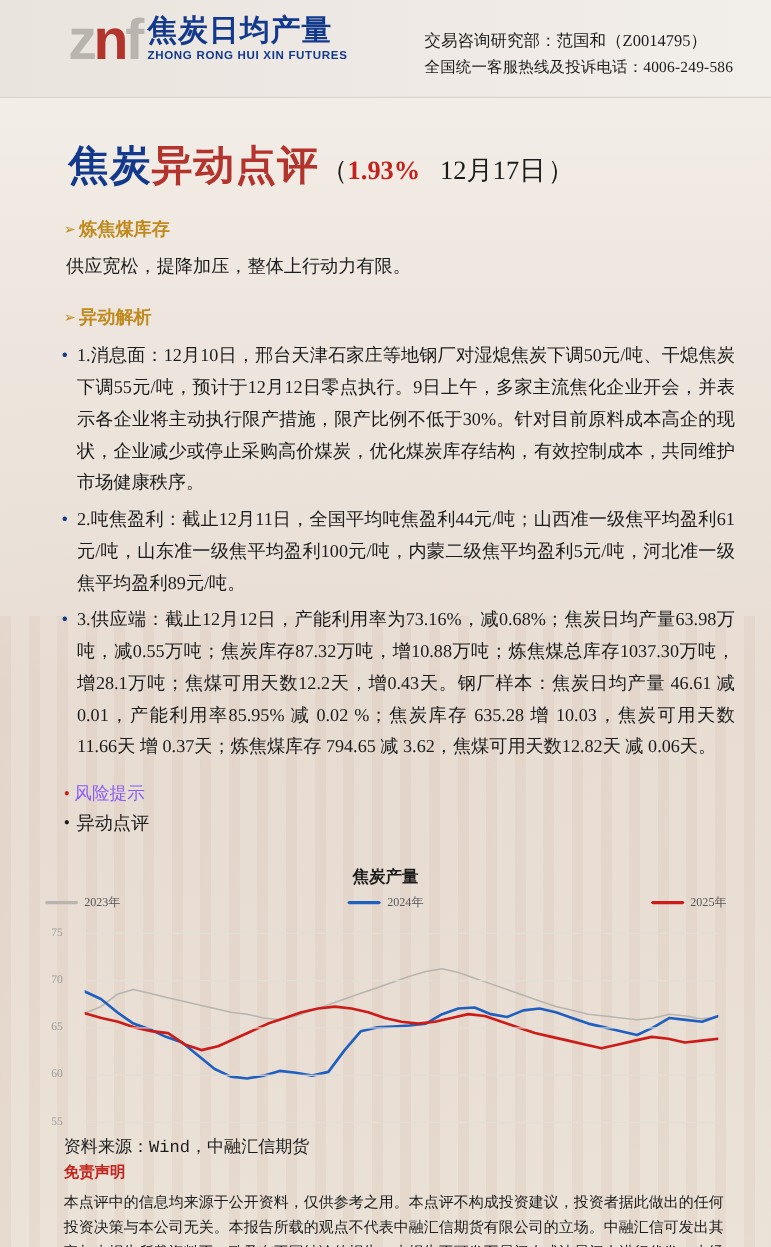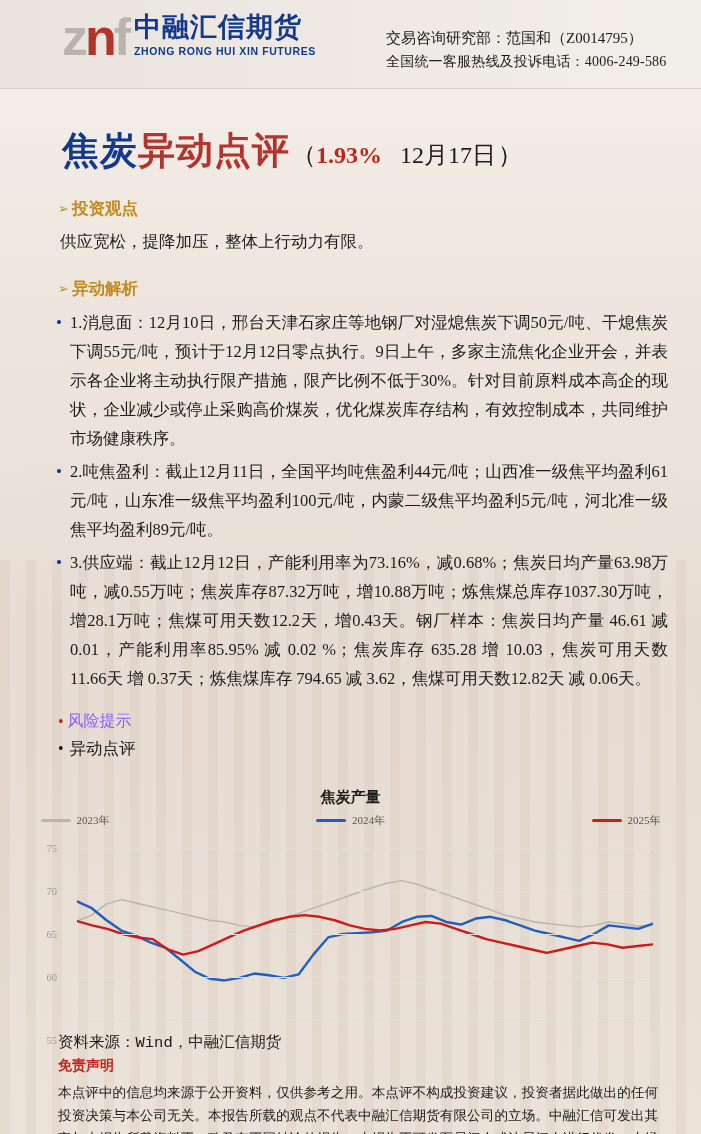--- a/index.html
+++ b/index.html
@@ -100,42 +100,42 @@
 
 <div class="bg-wash"></div>
 <div class="bg-stripes"></div>
 
 <div class="page">
 
   <div class="header">
     <div class="logo-wrap">
       <div class="logo-mark">z<span class="f">n</span>f</div>
       <div class="logo-txt">
-        <div class="logo-cn">中融汇信期货</div>
+        <div class="logo-cn">焦炭日均产量</div>
         <div class="logo-en">ZHONG RONG HUI XIN FUTURES</div>
       </div>
     </div>
     <div class="hdr-right">
       <div>交易咨询研究部：范国和（Z0014795）</div>
       <div class="line2">全国统一客服热线及投诉电话：4006-249-586</div>
     </div>
   </div>
 
   <div class="title-row">
     <span class="t-a">焦炭</span>
     <span class="t-b">异动点评</span>
     <span class="t-paren">（</span>
     <span class="t-pct">1.93%</span>
     <span class="t-date">12月17日</span>
     <span class="t-paren">）</span>
   </div>
 
   <div class="sec">
     <span class="arrow">➢</span>
-    <span class="sec-t">投资观点</span>
+    <span class="sec-t">炼焦煤库存</span>
   </div>
   <div class="para">供应宽松，提降加压，整体上行动力有限。</div>
 
   <div class="sec">
     <span class="arrow">➢</span>
     <span class="sec-t">异动解析</span>
   </div>
   <div class="bullets">
     <div class="b-item">
       <span class="b-dot">•</span>
@@ -176,21 +176,21 @@
         <span>2025年</span>
       </span>
     </div>
     <div class="plot" id="plot">
       <svg class="series" id="svg-series" viewBox="0 0 600 172" preserveAspectRatio="none">
           <polyline points="0.00,73.10 15.38,67.08 30.77,55.90 46.15,51.60 61.54,55.04 76.92,58.48 92.31,61.92 107.69,65.36 123.08,68.80 138.46,72.24 153.85,73.96 169.23,77.40 184.62,79.12 200.00,75.68 215.38,70.52 230.77,65.36 246.15,60.20 261.54,55.04 276.92,49.88 292.31,44.72 307.69,39.56 323.08,35.26 338.46,32.68 353.85,36.12 369.23,41.28 384.62,46.44 400.00,51.60 415.38,56.76 430.77,61.92 446.15,67.08 461.54,70.52 476.92,73.96 492.31,75.68 507.69,77.40 523.08,79.12 538.46,77.40 553.85,73.96 569.23,75.68 584.62,78.26 600.00,76.54" fill="none" stroke="#b9b4ae" stroke-width="1.4" stroke-linejoin="round" stroke-linecap="round" vector-effect="non-scaling-stroke"></polyline>
           <polyline points="0.00,53.32 15.38,60.20 30.77,72.24 46.15,82.56 61.54,87.72 76.92,94.60 92.31,99.76 107.69,111.80 123.08,123.84 138.46,130.72 153.85,132.44 169.23,129.86 184.62,125.56 200.00,127.28 215.38,129.86 230.77,126.42 246.15,106.64 261.54,89.44 276.92,86.00 292.31,85.14 307.69,84.28 323.08,82.56 338.46,73.96 353.85,68.80 369.23,67.94 384.62,73.96 400.00,76.54 415.38,70.52 430.77,68.80 446.15,72.24 461.54,77.40 476.92,82.56 492.31,86.00 507.69,89.44 523.08,92.88 538.46,86.00 553.85,77.40 569.23,79.12 584.62,80.84 600.00,75.68" fill="none" stroke="#1f5fbf" stroke-width="2.4" stroke-linejoin="round" stroke-linecap="round" vector-effect="non-scaling-stroke"></polyline>
           <polyline points="0.00,73.10 15.79,77.40 31.58,80.84 47.37,86.00 63.16,89.44 78.95,91.16 94.74,101.48 110.53,106.64 126.32,103.20 142.11,96.32 157.89,89.44 173.68,82.56 189.47,77.40 205.26,72.24 221.05,68.80 236.84,67.08 252.63,68.80 268.42,72.24 284.21,77.40 300.00,80.84 315.79,82.56 331.58,80.84 347.37,77.40 363.16,73.96 378.95,75.68 394.74,80.84 410.53,86.00 426.32,91.16 442.11,94.60 457.89,98.04 473.68,101.48 489.47,104.92 505.26,101.48 521.05,98.04 536.84,94.60 552.63,96.32 568.42,99.76 584.21,98.04 600.00,96.32" fill="none" stroke="#cc1b18" stroke-width="2.4" stroke-linejoin="round" stroke-linecap="round" vector-effect="non-scaling-stroke"></polyline>
         </svg>
     <div class="gl" style="top: 100%;"></div>
-        <div class="ylab" style="top: 100%; margin-top: 20px;">55</div>
+        <div class="ylab" style="top: 100%;">55</div>
         <div class="gl" style="top: 75%;"></div>
         <div class="ylab" style="top: 75%;">60</div>
         <div class="gl" style="top: 50%;"></div>
         <div class="ylab" style="top: 50%;">65</div>
         <div class="gl" style="top: 25%;"></div>
         <div class="ylab" style="top: 25%;">70</div>
         <div class="gl" style="top: 0%;"></div>
         <div class="ylab" style="top: 0%;">75</div>
       </div>
   </div>

